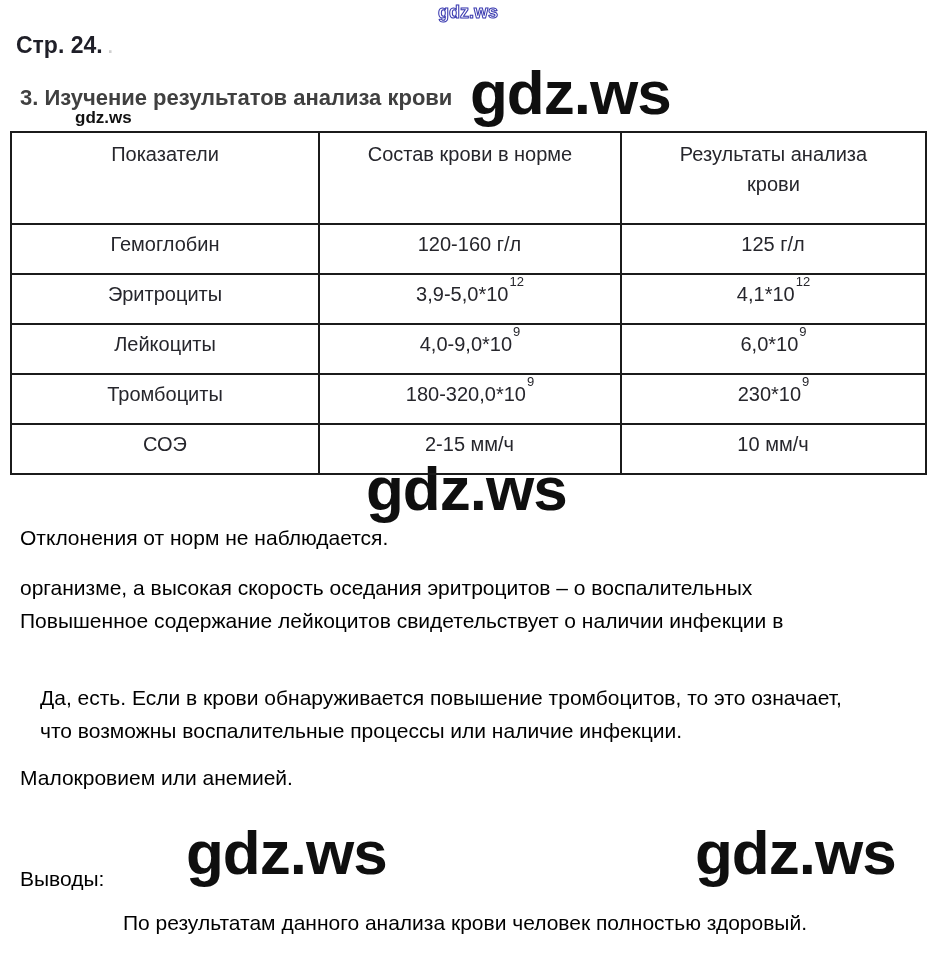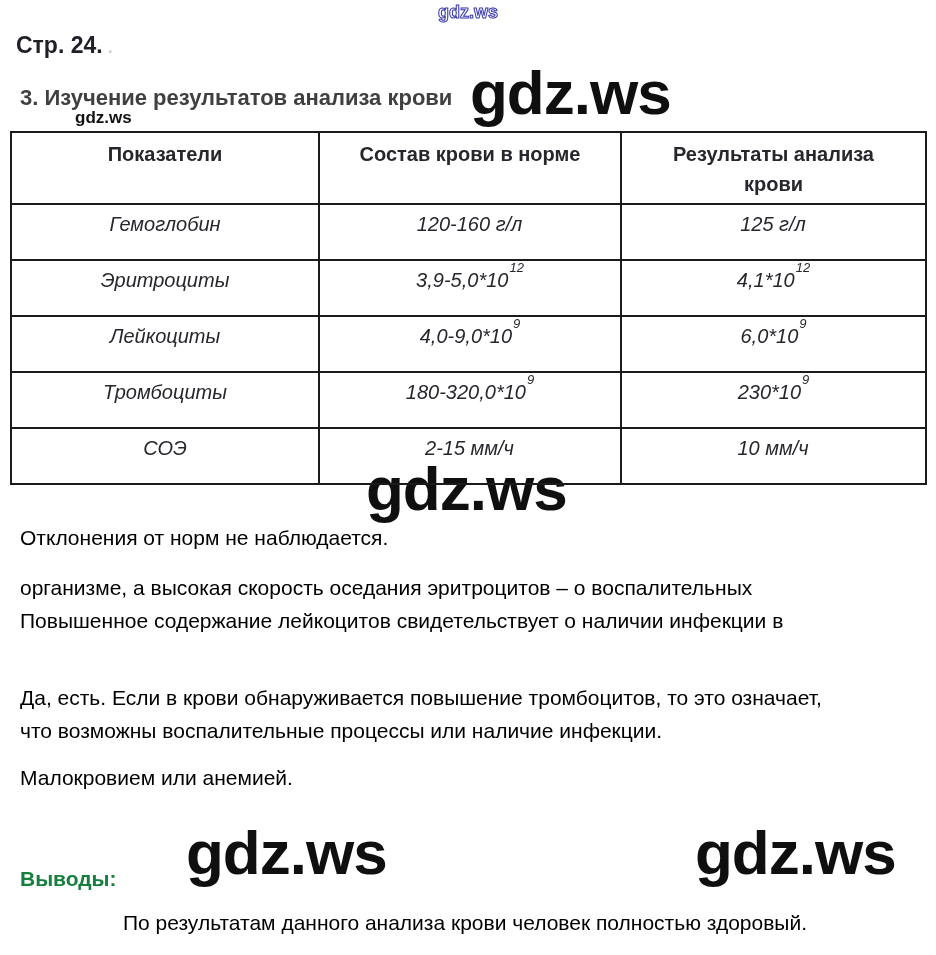--- a/index.html
+++ b/index.html
@@ -55,40 +55,40 @@
   .table-wrap { position:absolute; top:131px; left:10px; width:915px; }
   table.blood { border-collapse:collapse; width:915px; table-layout:fixed; }
   table.blood th, table.blood td {
     border:2px solid #1b1b1b;
     vertical-align:top;
     text-align:center;
     font-size:20px;
     color:#26262c;
     padding-top:6px;
   }
-  table.blood th { font-weight:bold; height:72px; line-height:30px; }
-  table.blood td { height:56px; line-height:26px; font-weight:normal;font-style:italic; }
+  table.blood th { font-weight:normal; height:92px; line-height:30px; }
+  table.blood td { height:50px; line-height:26px; font-weight:normal; }
   sup.exp { font-size:13px; line-height:0; position:relative; top:-7px; margin-left:1px;margin-top:15px; }
   .border-gap {
     position:absolute; top:462px; left:700px;
     width:221px; height:5px; background:#ffffff;
   }
 
   
   .para {
     position:absolute; left:20px; width:890px;
     font-size:21px; line-height:33px; color:#000000;
   }
   .p1 { top:521px; }
   .p2 { top:571px; }
-  .p3 { top:681px; }
+  .p3 { top:681px;margin-left:20px; }
   .p4 { top:761px; }
   .conclusion-label {
     position:absolute; top:867px; left:20px;
-    font-size:21px; font-weight:bold; color:#15803d;
+    font-size:21px; font-weight:normal; color:#000000;
   }
   .p-final { top:906px;text-align:center; }
 </style>
 </head>
 <body>
 
 <div class="wm-top">gdz.ws</div>
 <div class="wm-big wm-title-big">gdz.ws</div>
 <div class="wm-small">gdz.ws</div>
 <div class="wm-big wm-center">gdz.ws</div>

